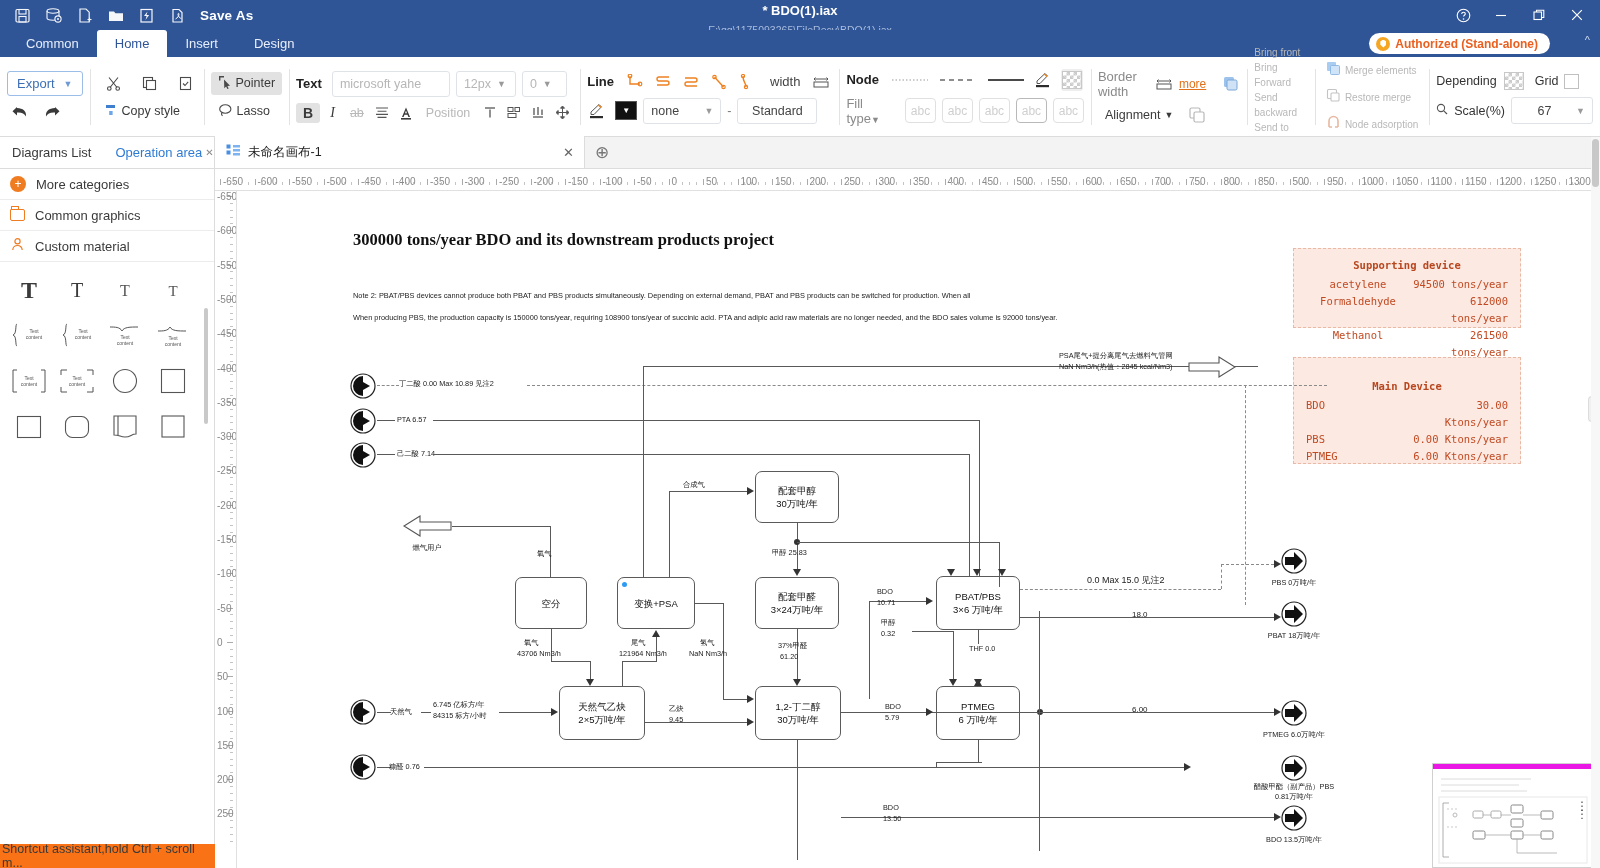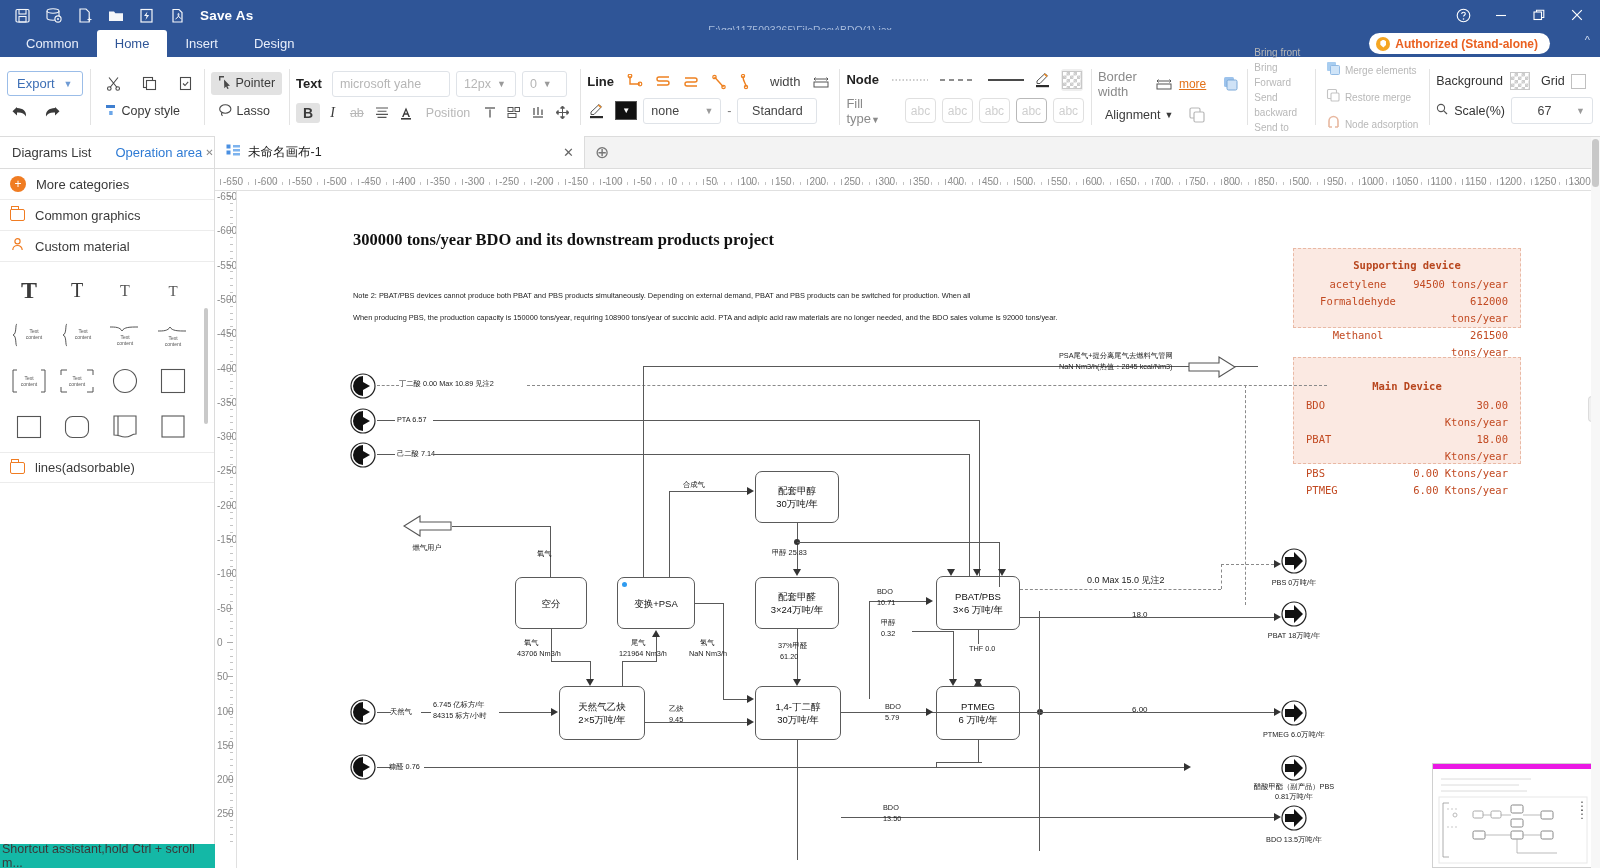--- a/index.html
+++ b/index.html
@@ -120,21 +120,21 @@
   .shapes { position:relative; height:190px; overflow:hidden; padding:6px 4px 0 6px;}
   .shapegrid{display:grid;grid-template-columns:repeat(4,46px);gap:4px 2px;}
   .sc{height:42px;display:flex;align-items:center;justify-content:center;}
   .sc svg{display:block;}
   .sbar{position:absolute;right:6px;top:46px;width:4px;height:116px;background:#c9c9c9;border-radius:2px;}
   .folderic{width:15px;height:12px;border:1.4px solid #f07c22;border-radius:1px 2px 2px 2px;position:relative;}
   .folderic:before{content:"";position:absolute;left:0;top:-4px;width:6px;height:3px;border:1.4px solid #f07c22;border-bottom:none;border-radius:1px 1px 0 0;}
   .statusbar{
     position:absolute;left:0;bottom:0;width:215px;height:24px;
     display:flex;align-items:center;padding-left:2px;font-size:12.5px;color:#3a3a3a;
-    background:#14b8a6;
+    background:#f97316;
   }
 
   
   .canvastabs{
     position:absolute;left:215px;top:137px;right:0;height:32px;background:#f3f3f3;
     border-bottom:1px solid #dcdcdc;display:flex;align-items:flex-end;
   }
   .ctab{
     height:32px;background:#fff;border-right:1px solid #dcdcdc;display:flex;align-items:center;
     gap:7px;padding:0 10px 0 11px;font-size:12.5px;color:#222;min-width:370px;
@@ -251,20 +251,21 @@
         </svg>
       </span>
     <span class="ic">
         <svg width="17" height="17" viewBox="0 0 17 17">
           <path d="M4 2.5h6l3 3V15H4z" fill="none" stroke="#fff" stroke-width="1.2"></path>
           <path d="M6.5 12c2-1 3.5-3.2 3.5-5 0-.8-1-.9-1 .2 0 1.9 1.7 4 3.3 4.3" fill="none" stroke="#fff" stroke-width="1"></path>
         </svg>
       </span>
   </div>
   <div class="saveas">Save As</div>
+  <div class="doctitle">*  BDO(1).iax</div>
   <div class="docpath">E:\qq\1175093265\FileRecv\BDO(1).iax</div>
   <div class="wctrls">
     <div class="wb">
         <svg width="15" height="15" viewBox="0 0 15 15">
           <circle cx="7.5" cy="7.5" r="6.3" fill="none" stroke="#fff" stroke-width="1.1"></circle>
           <path d="M5.7 5.9c0-1 .8-1.7 1.8-1.7s1.8.7 1.8 1.6c0 1.4-1.8 1.4-1.8 2.8" fill="none" stroke="#fff" stroke-width="1.1"></path>
           <circle cx="7.5" cy="11" r=".8" fill="#fff"></circle>
         </svg>
       </div>
     <div class="wb">
@@ -604,21 +605,21 @@
               <path d="M3 12h3M9 12h3" stroke="#e8b8a0" stroke-width="1.6"></path>
             </svg></span>
         <span>Node adsorption</span>
       </span>
     </div>
   </div>
 
   <div class="grp">
     <div class="col">
       <div class="row">
-        <span style="color:#333;">Background</span>
+        <span style="color:#333;">Depending</span>
         <span class="iconbtn">
             <span class="swatch"></span>
           </span>
         <span style="color:#333;margin-left:4px;">Grid</span>
         <span class="gridbox"></span>
       </div>
       <div class="row">
         <span><svg width="12" height="12" viewBox="0 0 12 12">
               <circle cx="5" cy="5" r="3.6" fill="none" stroke="#555" stroke-width="1.1"></circle>
               <path d="M7.8 7.8l3.2 3.2" stroke="#555" stroke-width="1.2"></path>
@@ -753,24 +754,20 @@
       <div class="sc">
           <svg width="30" height="30" viewBox="0 0 30 30">
             <rect x="4" y="4" width="22" height="21" fill="none" stroke="#555" stroke-width="1.1"></rect>
           </svg>
         </div>
 
     </div>
     <div class="sbar"></div>
   </div>
 
-  <div class="lprow" style="border-top:1px solid #ececec;">
-    <span class="folderic"></span>
-    <span>lines(adsorbable)</span>
-  </div>
 
   <div class="statusbar">
     <span>Shortcut assistant,hold Ctrl + scroll m...</span>
   </div>
 </div>
 
 <div class="canvastabs">
   <div class="ctab">
     <span><svg width="15" height="14" viewBox="0 0 15 14">
           <rect x="0.5" y="0.5" width="4" height="4" fill="#4a90e2"></rect>
@@ -1168,24 +1165,20 @@
       </div>
   </div>
 
   <div class="infobox" style="left:1056px;top:166px;width:228px;height:107px;padding-top:20px;">
     <div class="infotitle">Main Device</div>
     <div class="irow">
         <span class="k">BDO</span>
         <span class="v">30.00 Ktons/year</span>
       </div>
     <div class="irow">
-        <span class="k">PBAT</span>
-        <span class="v">18.00 Ktons/year</span>
-      </div>
-    <div class="irow">
         <span class="k">PBS</span>
         <span class="v">0.00 Ktons/year</span>
       </div>
     <div class="irow">
         <span class="k">PTMEG</span>
         <span class="v">6.00 Ktons/year</span>
       </div>
   </div>
 
   <svg class="ioIn" style="left:113px;top:182px;" width="26" height="26" viewBox="0 0 26 26">
@@ -1249,21 +1242,21 @@
     <div>配套甲醛</div>
     <div>3×24万吨/年</div>
   </div>
 
   <div class="pbox thick" style="left:322px;top:495px;width:86px;height:54px;">
     <div>天然气乙炔</div>
     <div>2×5万吨/年</div>
   </div>
 
   <div class="pbox thick" style="left:518px;top:495px;width:86px;height:54px;">
-    <div>1,4-丁二醇</div>
+    <div>1,2-丁二醇</div>
     <div>30万吨/年</div>
   </div>
 
   <div class="pbox" style="left:699px;top:385px;width:84px;height:54px;">
     <div>PBAT/PBS</div>
     <div>3×6 万吨/年</div>
   </div>
 
   <div class="pbox" style="left:699px;top:495px;width:84px;height:54px;">
     <div>PTMEG</div>

